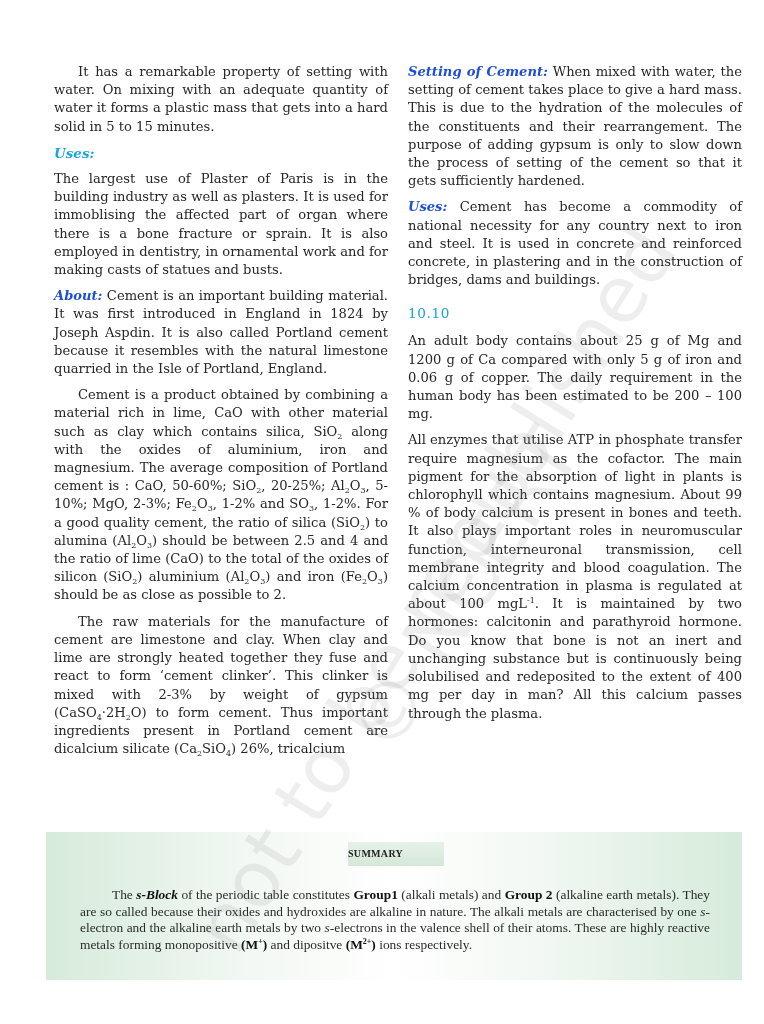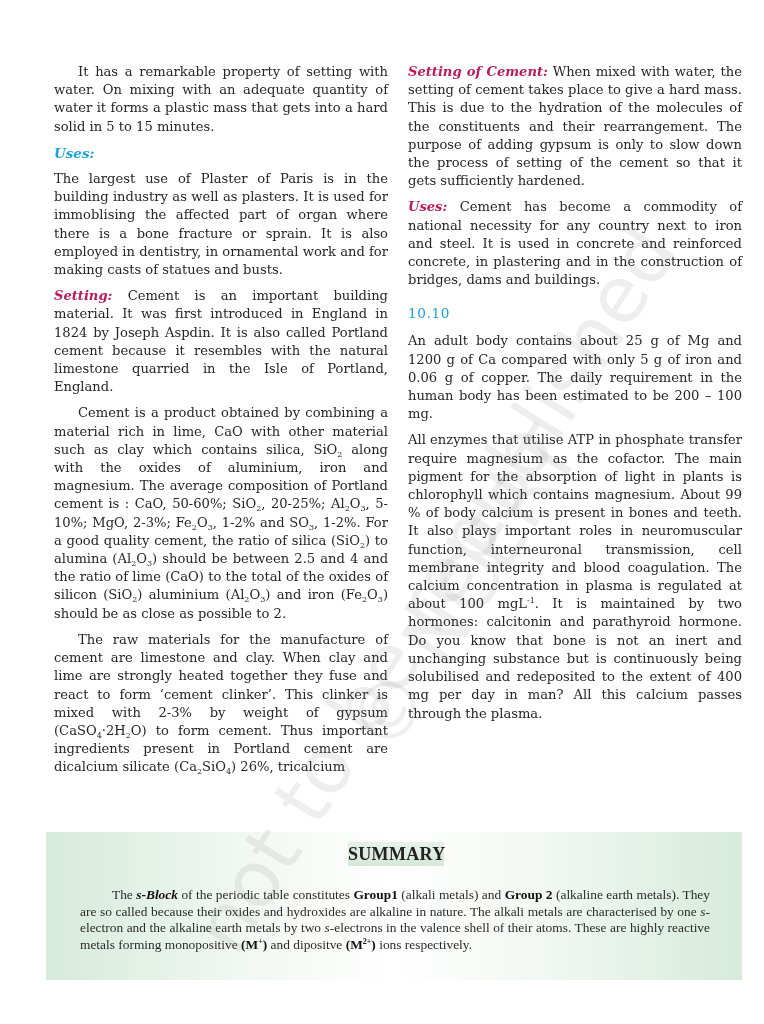--- a/index.html
+++ b/index.html
@@ -12,33 +12,33 @@
 
   .col { position: absolute; top: 63px; font-family: "DejaVu Serif", serif; font-size: 13.1px;
     line-height: 18.2px; color: #262626; text-align: justify; }
   .col-left { left: 54px; width: 334px; }
   .col-right { left: 408px; width: 334px; }
   .col p { margin: 0 0 8px 0; }
   .col p.indent { text-indent: 24px; }
   .col p.tight { margin-bottom: 7px; }
   sub { font-size: 8px; vertical-align: -3px; line-height: 0; }
   sup { font-size: 8px; vertical-align: 5px; line-height: 0; }
-  .bi { font-weight: bold; font-style: italic; color: #be185d; }
+  .bi { font-weight: bold; font-style: italic; color: #1d4ed8; }
   .uses-heading { color: #1aa3e0; font-weight: bold; font-style: italic; margin: 0 0 7px 0;
     font-size: 13.5px; }
   .section-head { color: #17a3df; font-weight: normal; font-size: 13.6px; letter-spacing: 0.6px;
     line-height: 17px; margin: 16px 0 10px 0; display: flex; }
   .section-head .num { width: 66px; flex: none; }
   .section-head .txt { flex: 1; text-align: justify; }
 
   .summary-box { position: absolute; left: 46px; top: 832px; width: 696px; height: 148px;
     background: linear-gradient(90deg, #d6ebdb 0%, #f3f8f4 30%, #ffffff 50%, #f3f8f4 70%, #d6ebdb 100%); }
   .summary-title { position: absolute; left: 302px; top: 10px; width: 96px; height: 24px;
     background: linear-gradient(180deg, #e7f1e9 0%, #d4e8d8 100%);
-    font-family: "Liberation Serif", serif; font-weight: bold; font-size: 18px; color: #222;
+    font-family: "Liberation Serif", serif; font-weight: bold; font-size: 10px; color: #222;
     line-height: 24px; letter-spacing: 0.3px; }
   .summary-text { position: absolute; left: 34px; top: 55px; width: 630px;
     font-family: "Liberation Serif", serif; font-size: 13.4px; line-height: 16.6px;
     color: #2b2b2b; text-align: justify; text-indent: 32px; }
   .summary-text b { color: #111; }
 
   .watermark { position: absolute; left: 0; top: 0; width: 764px; height: 1024px; pointer-events: none; }
   .watermark span { position: absolute; font-family: "DejaVu Sans", sans-serif; color: rgba(120,120,120,0.13);
     white-space: nowrap; transform-origin: 0 0; }
   .wm1 { left: 330px; top: 720px; font-size: 78px; transform: rotate(-58deg); }
@@ -47,21 +47,21 @@
 </head>
 <body>
 
 <div class="page">
 
 
   <div class="col col-left">
     <p class="indent">It has a remarkable property of setting with water. On mixing with an adequate quantity of water it forms a plastic mass that gets into a hard solid in 5 to 15 minutes.</p>
     <p class="uses-heading">Uses:</p>
     <p>The largest use of Plaster of Paris is in the building industry as well as plasters. It is used for immoblising the affected part of organ where there is a bone fracture or sprain. It is also employed in dentistry, in ornamental work and for making casts of statues and busts.</p>
-    <p><span class="bi">Setting:</span><span> Cement is an important building material. It was first introduced in England in 1824 by Joseph Aspdin. It is also called Portland cement because it resembles with the natural limestone quarried in the Isle of Portland, England.</span></p>
+    <p><span class="bi">About:</span><span> Cement is an important building material. It was first introduced in England in 1824 by Joseph Aspdin. It is also called Portland cement because it resembles with the natural limestone quarried in the Isle of Portland, England.</span></p>
     <p class="indent"><span>Cement is a product obtained by combining a material rich in lime, CaO with other material such as clay which contains silica, SiO</span><sub>2</sub><span> along with the oxides of aluminium, iron and magnesium. The average composition of Portland cement is : CaO, 50-60%; SiO</span><sub>2</sub><span>, 20-25%; Al</span><sub>2</sub><span>O</span><sub>3</sub><span>, 5-10%; MgO, 2-3%; Fe</span><sub>2</sub><span>O</span><sub>3</sub><span>, 1-2% and SO</span><sub>3</sub><span>, 1-2%. For a  good quality cement, the ratio of silica (SiO</span><sub>2</sub><span>) to alumina (Al</span><sub>2</sub><span>O</span><sub>3</sub><span>) should be between 2.5 and 4 and the ratio of lime (CaO) to the total of the oxides of silicon (SiO</span><sub>2</sub><span>) aluminium (Al</span><sub>2</sub><span>O</span><sub>3</sub><span>) and iron (Fe</span><sub>2</sub><span>O</span><sub>3</sub><span>) should be as close as possible to 2.</span></p>
     <p class="indent"><span>The raw materials for the manufacture of cement are limestone and clay. When clay and lime are strongly heated together they fuse and react to form ‘cement clinker’. This clinker is mixed with 2-3% by weight of gypsum (CaSO</span><sub>4</sub><span>·2H</span><sub>2</sub><span>O) to form cement. Thus important ingredients present in Portland cement are dicalcium silicate (Ca</span><sub>2</sub><span>SiO</span><sub>4</sub><span>) 26%, tricalcium</span></p>
   </div>
 
   <div class="col col-right">
     <p><span class="bi">Setting of Cement:</span><span> When mixed with water, the setting of cement takes place to give a hard mass. This is due to the hydration of the molecules of the constituents and their rearrangement. The purpose of adding gypsum is only to slow down the process of setting of the cement so that it gets sufficiently hardened.</span></p>
     <p><span class="bi">Uses:</span><span> Cement has become  a commodity of national necessity for any country next to iron and steel. It is used in concrete and reinforced concrete, in plastering and in the construction of bridges, dams and buildings.</span></p>
     <div class="section-head">
       <span class="num">10.10</span>
     </div>

